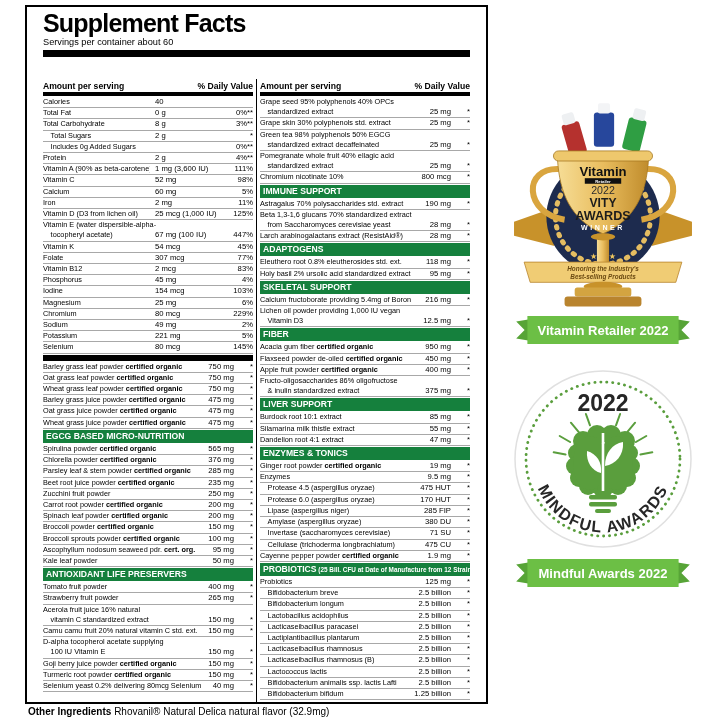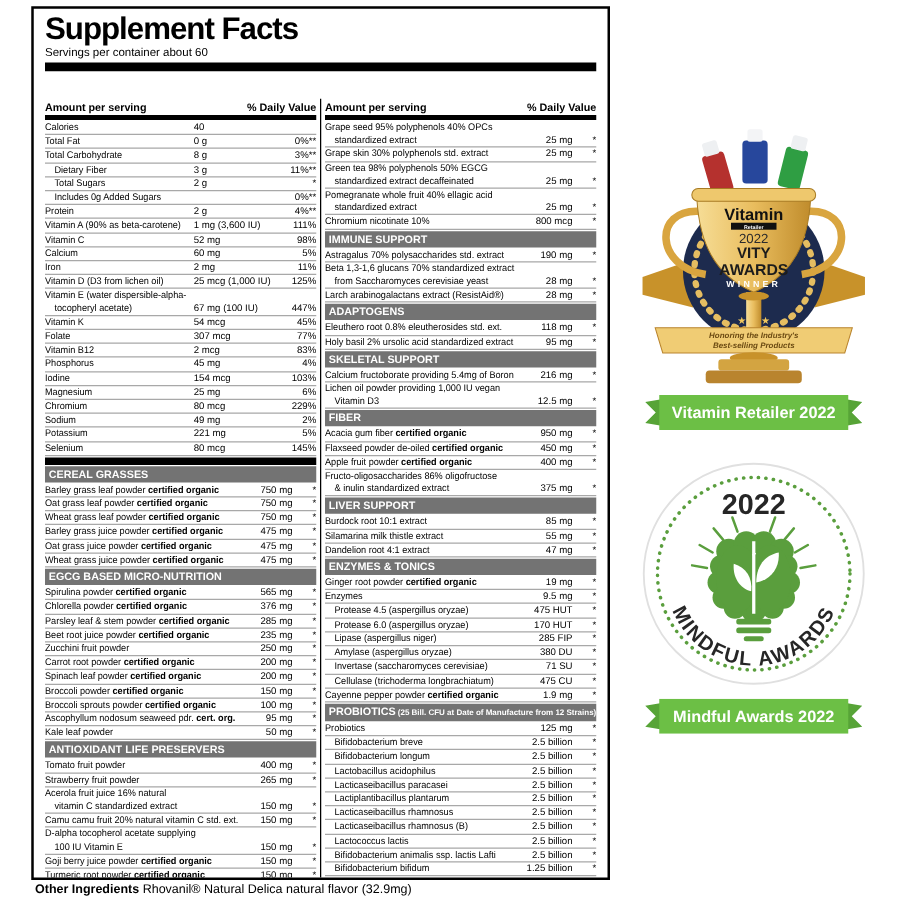--- a/index.html
+++ b/index.html
@@ -1,29 +1,29 @@
 <!DOCTYPE html>
 <html><head>
 <meta charset="utf-8">
 <style>
 *{box-sizing:border-box;margin:0;padding:0;}
 html,body{width:720px;height:720px;background:#fff;font-family:"Liberation Sans",sans-serif;}
 .page{position:relative;width:720px;height:720px;overflow:hidden;background:#fff;}
-.label{position:absolute;left:25px;top:5px;width:463px;height:699px;border:2px solid #000;padding:3px 9px 2px;overflow:hidden;background:#fff;}
+.label{position:absolute;left:25px;top:5px;width:463px;height:699px;border:2px solid #000;padding:3px 16px 2px;overflow:hidden;background:#fff;}
 .title{font-size:25px;font-weight:bold;letter-spacing:-0.8px;line-height:27px;color:#000;}
 .serving{font-size:9.2px;line-height:11px;color:#000;}
 .bar-thick{height:7px;background:#000;margin:2px 0;}
 .bar-thick.mid{height:6px;margin:1px 0;}
 .bar-med{height:4px;background:#000;margin:0 0 1px;}
 .columns{display:flex;align-items:stretch;margin-top:22px;}
 .col{flex:1;min-width:0;}
 .col-left{border-right:1.5px solid #000;padding-right:3px;}
 .col-right{padding-left:3px;}
 .col-head{display:flex;justify-content:space-between;font-size:8.6px;font-weight:bold;padding:2px 0 1px;}
-.sec-head{background:#737373;color:#fff;font-weight:bold;font-size:8.6px;line-height:11px;padding:1px 3px;margin:1px 0;white-space:nowrap;overflow:hidden;}
+.sec-head{background:#15803d;color:#fff;font-weight:bold;font-size:8.6px;line-height:11px;padding:1px 3px;margin:1px 0;white-space:nowrap;overflow:hidden;}
 .sec-small{font-size:6.4px;font-weight:bold;}
 .row{font-size:7.7px;line-height:10.2px;border-bottom:1px solid #a8a8a8;color:#000;}
 .line{display:flex;align-items:baseline;}
 .name{flex:1;min-width:0;white-space:nowrap;overflow:hidden;transform:scaleX(0.95);transform-origin:0 60%;}
 .name.ind{padding-left:8px;}
 .amt{flex:none;white-space:nowrap;}
 .row:not(.facts) .amt{text-align:right;padding-right:6px;}
 .facts .amt{width:72px;text-align:left;}
 .dv{flex:none;width:13px;text-align:right;white-space:nowrap;}
 .facts .dv{width:26px;}
@@ -69,27 +69,20 @@
             </div>
             <div class="row facts">
               <div class="line">
                 <span class="name">Total Carbohydrate</span>
                 <span class="amt">8 g</span>
                 <span class="dv">3%**</span>
               </div>
             </div>
             <div class="row facts">
               <div class="line">
-                <span class="name ind">Dietary Fiber</span>
-                <span class="amt">3 g</span>
-                <span class="dv">11%**</span>
-              </div>
-            </div>
-            <div class="row facts">
-              <div class="line">
                 <span class="name ind">Total Sugars</span>
                 <span class="amt">2 g</span>
                 <span class="dv">*</span>
               </div>
             </div>
             <div class="row facts">
               <div class="line">
                 <span class="name ind">Includes 0g Added Sugars</span>
                 <span class="amt"></span>
                 <span class="dv">0%**</span>
@@ -211,21 +204,20 @@
               </div>
             </div>
             <div class="row facts">
               <div class="line">
                 <span class="name">Selenium</span>
                 <span class="amt">80 mcg</span>
                 <span class="dv">145%</span>
               </div>
             </div>
             <div class="bar-thick mid"></div>
-            <div class="sec-head">CEREAL GRASSES</div>
             <div class="row">
               <div class="line">
                 <span class="name">Barley grass leaf powder<b>&nbsp;certified organic</b></span>
                 <span class="amt">750 mg</span>
                 <span class="dv">*</span>
               </div>
             </div>
             <div class="row">
               <div class="line">
                 <span class="name">Oat grass leaf powder<b>&nbsp;certified organic</b></span>

